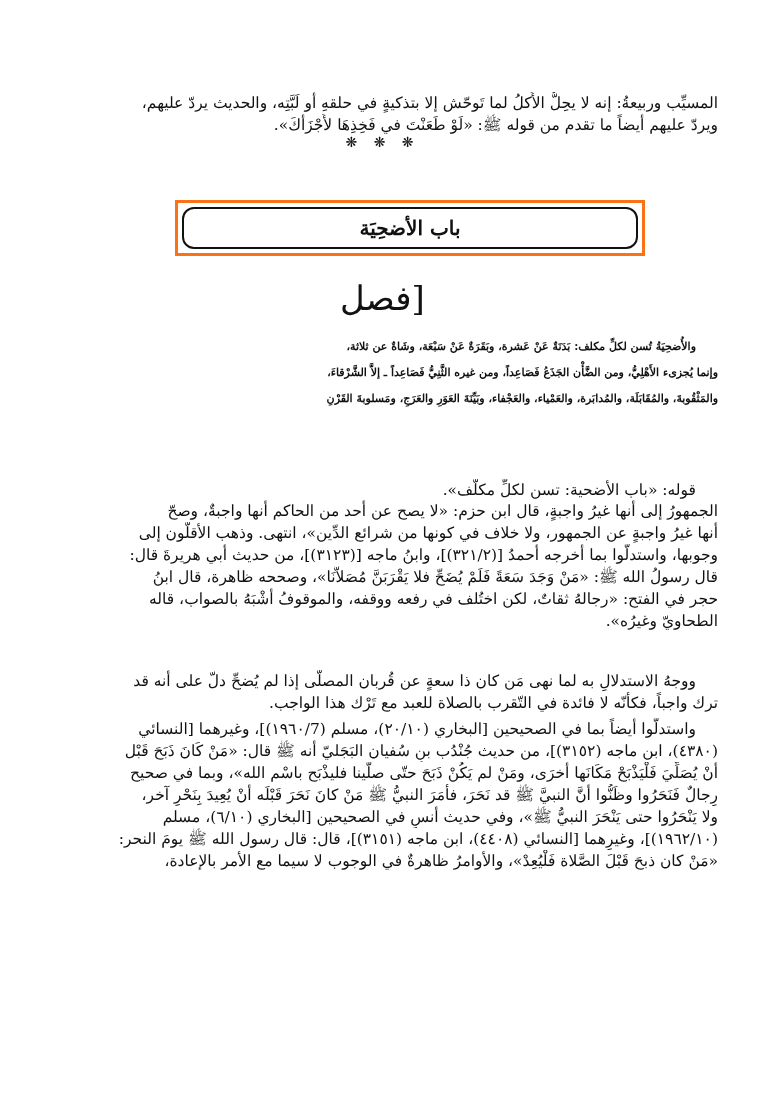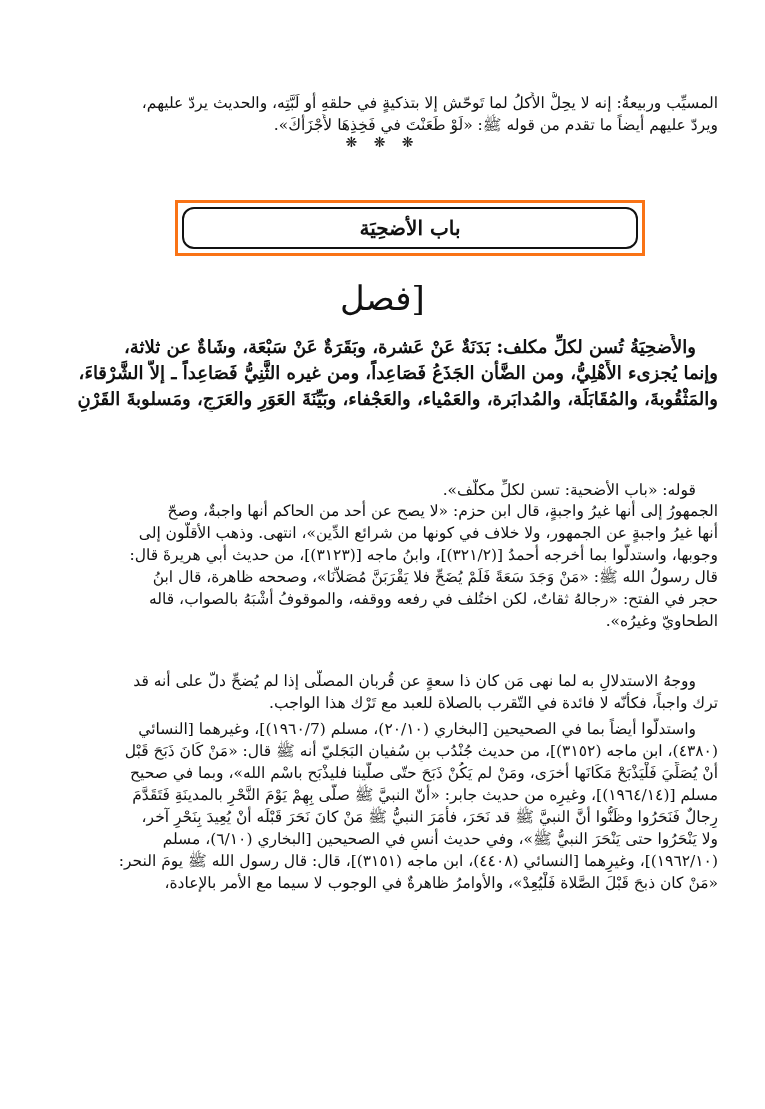--- a/index.html
+++ b/index.html
@@ -9,21 +9,21 @@
   .block { position: absolute; left: 48px; width: 670px; direction: rtl; text-align: justify; text-align-last: right; }
   .line { display: block; font-size: 15.5px; line-height: 22px; white-space: nowrap; overflow: hidden; }
   .stars { position: absolute; top: 134px; left: 0; width: 765px; text-align: center; font-size: 14px; letter-spacing: 6px; }
   .chapter-box { position: absolute; left: 148px; top: 200px; width: 470px; height: 56px;
                  border: 3px solid #f97316; box-sizing: border-box; margin-left: 27px; }
   .chapter-inner { position: absolute; left: 4px; top: 4px; right: 4px; bottom: 4px;
                    border: 2px solid #111; border-radius: 12px; display: flex; align-items: center; justify-content: center; }
   .chapter-title { font-weight: bold; font-size: 20px; direction: rtl; }
   .fasl { position: absolute; top: 278px; left: 0; width: 765px; text-align: center; font-size: 34px; direction: rtl; font-family: "DejaVu Serif", serif; }
   .matn { top: 334px; }
-  .matn .line { font-size: 18px; line-height: 26px; font-weight: bold; }
+  .matn .line { font-size: 11px; line-height: 26px; font-weight: bold; }
   .p1 { top: 4px; }
   .qawl { top: 479px; }
   .sec2 { top: 500px; }
   .pagenum { position: absolute; top: 1034px; left: 0; width: 765px; text-align: center; font-size: 16px; font-weight: bold; direction: rtl; }
   .indent { padding-right: 22px; }
 </style>
 </head>
 <body>
 
 <div class="page">
@@ -64,21 +64,20 @@
 
   <div class="block" style="top:670px;">
     <span class="line indent">ووجهُ الاستدلالِ به لما نهى مَن كان ذا سعةٍ عن قُربان المصلَّى إذا لم يُضحِّ دلّ على أنه قد</span>
     <span class="line">ترك واجباً، فكأنّه لا فائدة في التّقرب بالصلاة للعبد مع تَرْك هذا الواجب.</span>
   </div>
 
   <div class="block" style="top:718px;">
     <span class="line indent">واستدلّوا أيضاً بما في الصحيحين [البخاري (٢٠/١٠)، مسلم (١٩٦٠/7)]، وغيرهما [النسائي</span>
     <span class="line">(٤٣٨٠)، ابن ماجه (٣١٥٢)]، من حديث جُنْدُب بنِ سُفيان البَجَليّ أنه ﷺ قال: «مَنْ كَانَ ذَبَحَ قَبْل</span>
     <span class="line">أنْ يُصَلِّيَ فَلْيَذْبَحْ مَكَانَها أُخرَى، ومَنْ لم يَكُنْ ذَبَحَ حتّى صلّينا فليذْبَح باسْم الله»، وبما في صحيح</span>
-    <span class="line">مسلم [(١٩٦٤/١٤)]، وغيرِه من حديث جابر: «أنّ النبيَّ ﷺ صلّى بِهِمْ يَوْمَ النَّحْرِ بالمدينَةِ فَتَقَدَّمَ</span>
     <span class="line">رِجالٌ فَنَحَرُوا وظَنُّوا أنَّ النبيَّ ﷺ قد نَحَرَ، فأَمَرَ النبيُّ ﷺ مَنْ كانَ نَحَرَ قَبْلَه أنْ يُعِيدَ بِنَحْرٍ آخر،</span>
     <span class="line">ولا يَنْحَرُوا حتى يَنْحَرَ النبيُّ ﷺ»، وفي حديث أنسٍ في الصحيحين [البخاري (٦/١٠)، مسلم</span>
     <span class="line">(١٩٦٢/١٠)]، وغيرِهما [النسائي (٤٤٠٨)، ابن ماجه (٣١٥١)]، قال: قال رسول الله ﷺ يومَ النحر:</span>
     <span class="line">«مَنْ كان ذبحَ قَبْلَ الصَّلاة فَلْيُعِدْ»، والأوامرُ ظاهرةٌ في الوجوب لا سيما مع الأمر بالإعادة،</span>
   </div>
 
 
 </div>
 
 </body></html>

